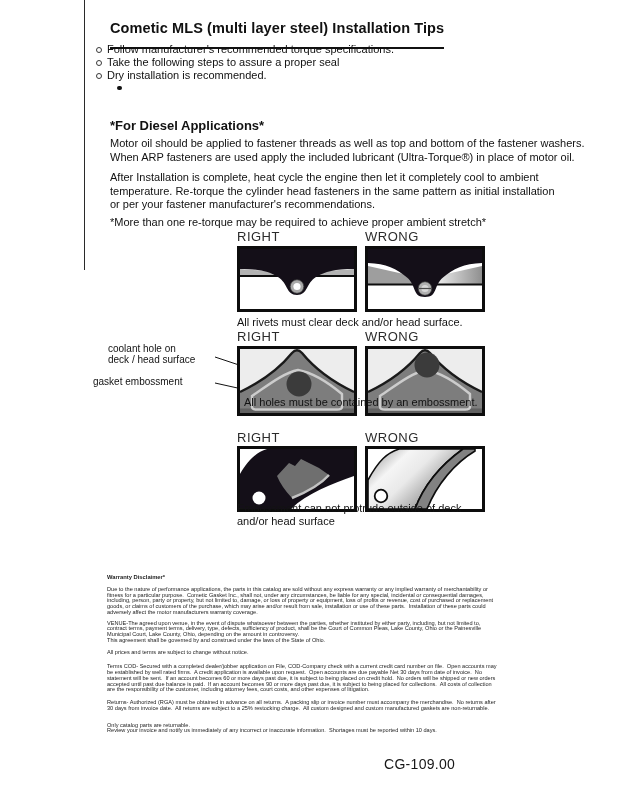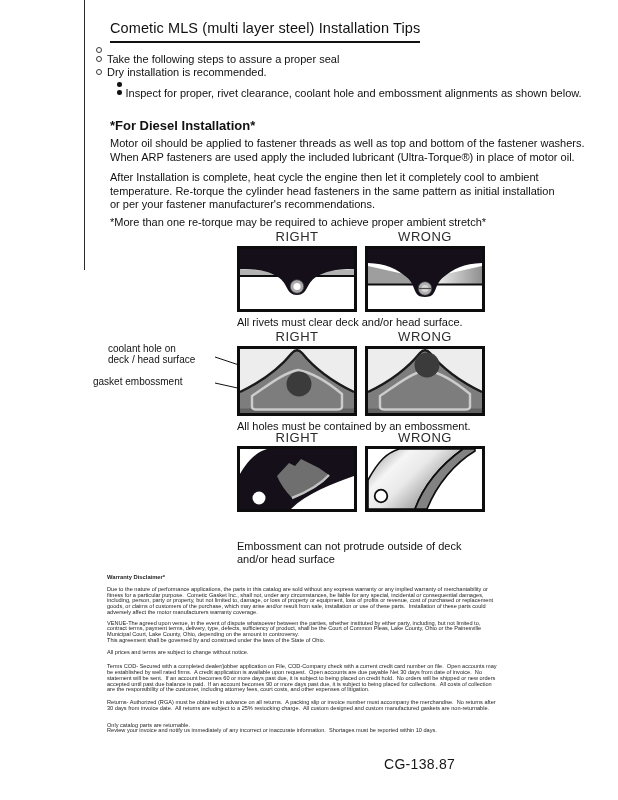--- a/index.html
+++ b/index.html
@@ -4,35 +4,35 @@
 <style>
   html,body { margin:0; padding:0; }
   body {
     width:618px; height:800px; background:#ffffff; position:relative;
     font-family:"Liberation Sans", sans-serif; color:#111; overflow:hidden;
   }
   .abs { position:absolute; }
   .edge-line { left:84px; top:0; width:1px; height:270px; background:#2a2a2a; }
 
   .title {
-    left:110px; top:20px; font-size:14.5px; font-weight:normal; letter-spacing:.1px;
-    border-bottom:2px solid #111; padding-bottom:5px;
+    left:110px; top:20px; font-size:14.5px; font-weight:bold; letter-spacing:.1px;
+    border-bottom:2px solid #111; padding-bottom:11px;
   }
 
   .bullets { left:96px; top:43px; font-size:11px; line-height:13px; }
   .b-row { display:flex; align-items:flex-start; }
   .b-row.sub { margin-left:21px; }
   .dot-o { flex:0 0 auto; width:4px; height:4px; border:1px solid #3a3a3a; border-radius:50%; margin:3.5px 5px 0 0; }
   .dot-f { flex:0 0 auto; width:4.5px; height:4.5px; background:#111; border-radius:50%; margin:3.5px 4px 0 0; }
 
   .diesel-h { left:110px; top:118px; font-size:13px; font-weight:bold; }
   .para { left:110px; font-size:11px; line-height:13.5px; white-space:pre-line; }
   .p1 { top:137px; } .p2 { top:171px; } .p3 { top:216px; }
 
-  .fig-label { font-size:13px; color:#2b2b2b; width:120px; text-align:center; letter-spacing:.5px; }
+  .fig-label { font-size:13px; color:#2b2b2b; width:120px; text-align:left; letter-spacing:.5px; }
   .panel { width:120px; }
   .fig-caption { left:237px; font-size:11px; line-height:12.5px; white-space:pre-line; color:#131313; }
 
   .callout { font-size:10px; line-height:11px; white-space:pre-line; color:#131313; }
 
   .disc { left:107px; top:575px; width:414px; font-size:5.6px; line-height:5.75px; color:#1d1d1d; }
   .disc .hd { font-weight:bold; font-size:5.8px; }
   .disc p { margin:0; white-space:pre; }
   .disc .m1 { margin-top:6px; } .disc .m2 { margin-top:5px; } .disc .m3 { margin-top:6px; }
   .disc .m4 { margin-top:9px; } .disc .m5 { margin-top:7px; } .disc .m6 { margin-top:11px; }
@@ -43,39 +43,36 @@
 </head>
 <body>
 
 <div class="abs edge-line"></div>
 
 <div class="abs title">Cometic MLS (multi layer steel) Installation Tips</div>
 
 <div class="abs bullets">
   <div class="b-row">
     <span class="dot-o"></span>
+    <span>Follow manufacturer's recommended torque specifications.</span>
   </div>
   <div class="b-row">
     <span class="dot-o"></span>
     <span>Take the following steps to assure a proper seal</span>
   </div>
   <div class="b-row">
     <span class="dot-o"></span>
     <span>Dry installation is recommended.</span>
   </div>
   <div class="b-row sub">
     <span class="dot-f"></span>
   </div>
-  <div class="b-row sub">
-    <span class="dot-f"></span>
-    <span>Inspect for proper, rivet clearance, coolant hole and embossment alignments as shown below.</span>
-  </div>
-</div>
-
-<div class="abs diesel-h">*For Diesel Installation*</div>
+</div>
+
+<div class="abs diesel-h">*For Diesel Applications*</div>
 <div class="abs para p1">Motor oil should be applied to fastener threads as well as top and bottom of the fastener washers.
 When ARP fasteners are used apply the included lubricant (Ultra-Torque®) in place of motor oil.</div>
 <div class="abs para p2">After Installation is complete, heat cycle the engine then let it completely cool to ambient
 temperature. Re-torque the cylinder head fasteners in the same pattern as initial installation
 or per your fastener manufacturer's recommendations.</div>
 <div class="abs para p3">*More than one re-torque may be required to achieve proper ambient stretch*</div>
 
 <div class="abs fig-label" style="left:237px; top:229px;">RIGHT</div>
 <div class="abs fig-label" style="left:365px; top:229px;">WRONG</div>
 
@@ -135,21 +132,21 @@
 <div class="abs panel" style="left:365px; top:346px;">
   <svg width="120" height="70" viewBox="0 0 120 70">
     <rect x="1.5" y="1.5" width="117" height="67" fill="#ededed" stroke="#0d0d0d" stroke-width="3"></rect>
     <path d="M3,67 V46 C24,36 42,23 55,7 Q60,1.5 65,7 C78,23 96,36 117,46 V67 Z" fill="#7d7d7d"></path>
     <rect x="3" y="62.5" width="114" height="4.5" fill="#616161"></rect>
     <path d="M3,46 C24,36 42,23 55,7 Q60,1.5 65,7 C78,23 96,36 117,46" stroke="#1a1a1a" stroke-width="2.4" fill="none"></path>
     <path d="M15,61 V50 C30,40 46,27 61,24 C78,27 93,38 105,48 V61 Q105,63.5 100,63.5 H20 Q15,63.5 15,61 Z" stroke="#cccccc" stroke-width="2.4" fill="none"></path>
     <circle cx="62" cy="19" r="12.5" fill="#3b3b3b"></circle>
   </svg>
 </div>
-<div class="abs fig-caption" style="top:420px;">All holes must be contained by an embossment.</div>
+<div class="abs fig-caption" style="top:396px;margin-left:7px;">All holes must be contained by an embossment.</div>
 
 <div class="abs fig-label" style="left:237px; top:430px;">RIGHT</div>
 <div class="abs fig-label" style="left:365px; top:430px;">WRONG</div>
 
 <div class="abs panel" style="left:237px; top:446px;">
   <svg width="120" height="66" viewBox="0 0 120 66">
     <rect x="1.5" y="1.5" width="117" height="63" fill="#ffffff" stroke="#0d0d0d" stroke-width="3"></rect>
     <path d="M3,63 L3,28 C12,13 20,6 30,3 L117,3 L117,30 C95,38 70,47 54,63 Z" fill="#140f18"></path>
     <path d="M40,30 L52,17 L58,20 L64,13 L74,18 L82,22 L92,29 C84,38 70,46 55,52 C48,45 43,37 40,30 Z" fill="#6f6f6f"></path>
     <path d="M92,29 C84,38 70,46 55,52" stroke="#c2c2c2" stroke-width="2.5" fill="none"></path>
@@ -165,21 +162,21 @@
         <stop offset="0.62" stop-color="#e9e9e9"></stop>
           <stop offset="1" stop-color="#9a9a9a"></stop>
       </linearGradient>
     </defs>
     <rect x="1.5" y="1.5" width="117" height="63" fill="#ffffff" stroke="#0d0d0d" stroke-width="3"></rect>
     <path d="M3,63 V34 C14,14 22,7 34,3 H98 C80,16 60,36 50,63 Z" fill="url(#metal)" stroke="#0d0d0d" stroke-width="1.6"></path>
     <path d="M98,3 C80,16 60,36 50,63 L62,63 C72,38 90,17 110,5 L110,3 Z" fill="#828282" stroke="#0d0d0d" stroke-width="1.6"></path>
     <circle cx="16" cy="50" r="6.3" fill="#ffffff" stroke="#0d0d0d" stroke-width="1.8"></circle>
   </svg>
 </div>
-<div class="abs fig-caption" style="top:540px;">Embossment can not protrude outside of deck
+<div class="abs fig-caption" style="top:502px;">Embossment can not protrude outside of deck
 and/or head surface</div>
 
 <div class="abs disc">
   <p class="hd">Warranty Disclaimer*</p>
   <p class="m1">Due to the nature of performance applications, the parts in this catalog are sold without any express warranty or any implied warranty of merchantability or
 fitness for a particular purpose.  Cometic Gasket Inc., shall not, under any circumstances, be liable for any special, incidental or consequential damages,
 including, person, party or property, but not limited to, damage, or loss of property or equipment, loss of profits or revenue, cost of purchased or replacement
 goods, or claims of customers of the purchase, which may arise and/or result from sale, installation or use of these parts.  Installation of these parts could
 adversely affect the motor manufacturers warranty coverage.</p>
   <p class="m2">VENUE-The agreed upon venue, in the event of dispute whatsoever between the parties, whether instituted by either party, including, but not limited to,
@@ -191,13 +188,13 @@
 be established by well rated firms.  A credit application is available upon request.  Open accounts are due payable Net 30 days from date of invoice.  No
 statement will be sent.  If an account becomes 60 or more days past due, it is subject to being placed on credit hold.  No orders will be shipped or new orders
 accepted until past due balance is paid.  If an account becomes 90 or more days past due, it is subject to being placed for collections.  All costs of collection
 are the responsibility of the customer, including attorney fees, court costs, and other expenses of litigation.</p>
   <p class="m5">Returns- Authorized (RGA) must be obtained in advance on all returns.  A packing slip or invoice number must accompany the merchandise.  No returns after
 30 days from invoice date.  All returns are subject to a 25% restocking charge.  All custom designed and custom manufactured gaskets are non-returnable.</p>
   <p class="m6">Only catalog parts are returnable.
 Review your invoice and notify us immediately of any incorrect or inaccurate information.  Shortages must be reported within 10 days.</p>
 </div>
 
-<div class="abs doc-code">CG-138.87</div>
+<div class="abs doc-code">CG-109.00</div>
 
 </body></html>

